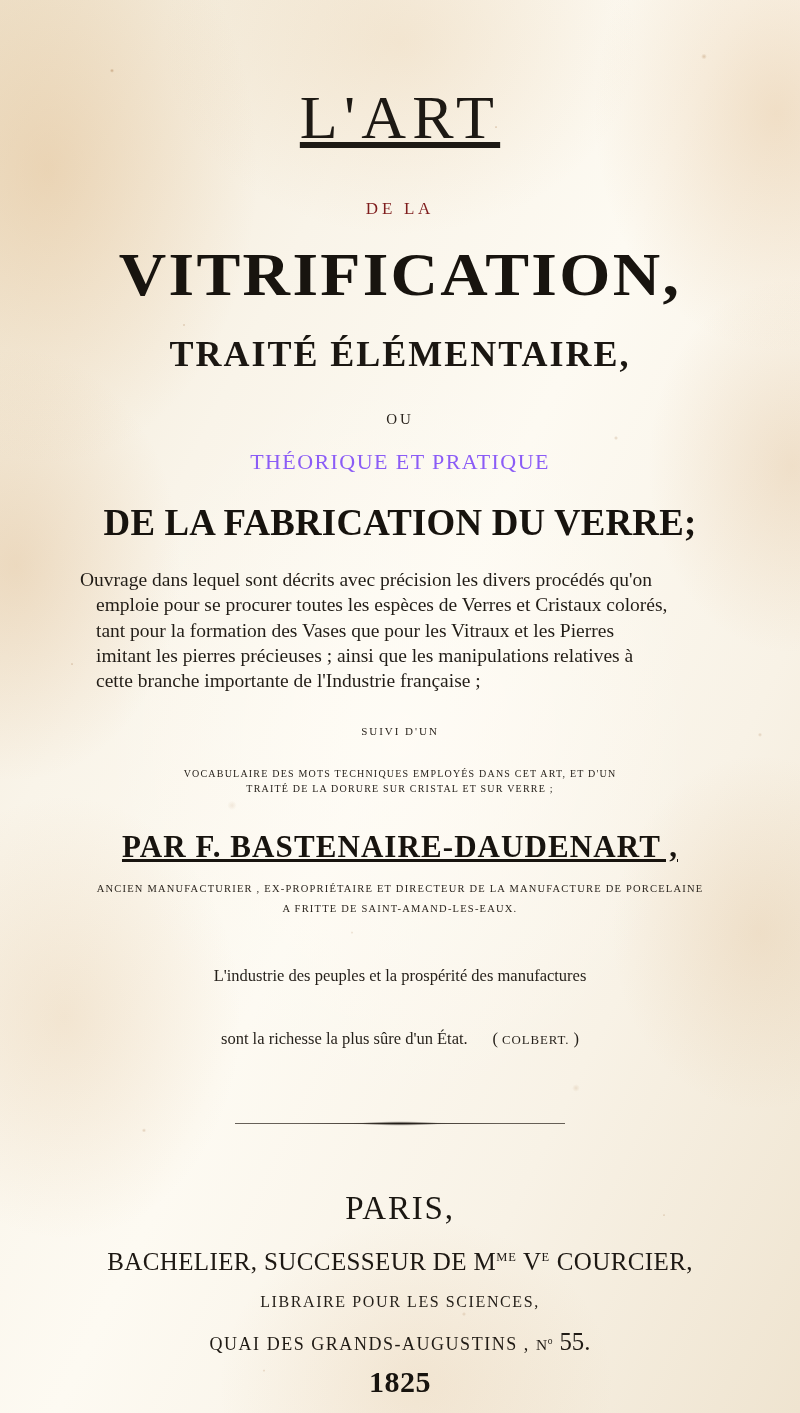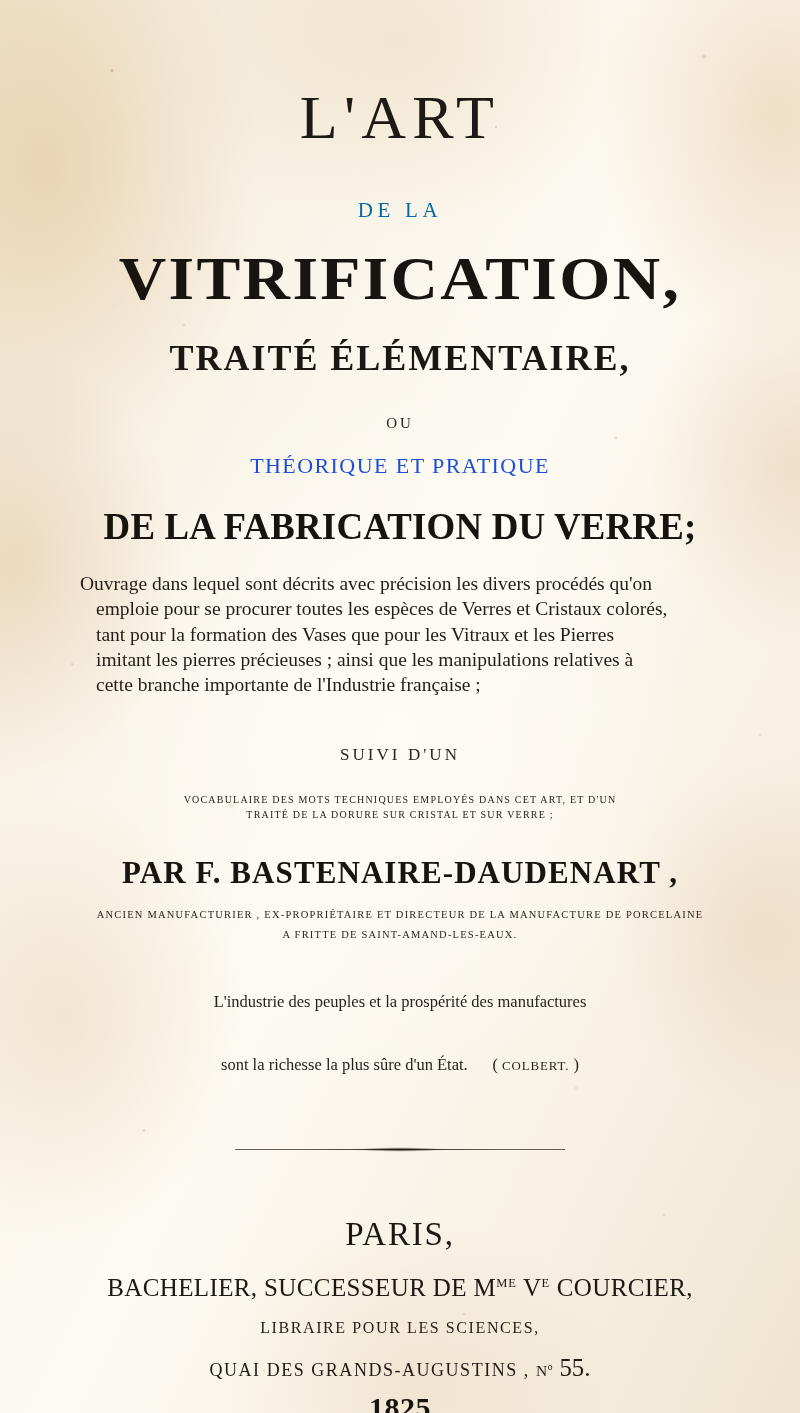--- a/index.html
+++ b/index.html
@@ -65,26 +65,27 @@
   }
   .line { line-height: 1; }
 
   
   .t-art {
     font-size: 62px;
     letter-spacing: .10em;
     font-weight: 400;
     margin-top: 86px;
     color: #1d1914;
+    text-decoration: underline;
   }
   .t-dela {
-    font-size: 21px;
+    font-size: 17px;
     letter-spacing: .22em;
     margin-top: 52px;
-    color: #0369a1;
+    color: #7f1d1d;
   }
   .t-vitrification {
     font-size: 62px;
     font-weight: 700;
     letter-spacing: .035em;
     margin-top: 26px;
     color: #18140f;
     transform: scaleX(1.06);
   }
   .t-ou {
@@ -97,21 +98,21 @@
     font-size: 36px;
     font-weight: 700;
     letter-spacing: .055em;
     margin-top: 31px;
     color: #1b1712;
   }
   .t-theorique {
     font-size: 22px;
     letter-spacing: .065em;
     margin-top: 24px;
-    color: #1d4ed8;
+    color: #8b5cf6;
   }
   .t-fabrication {
     font-size: 38px;
     font-weight: 700;
     letter-spacing: .005em;
     margin-top: 30px;
     color: #17130e;
     transform: scaleX(.97);
   }
 
@@ -123,40 +124,41 @@
     text-align: justify;
     text-align-last: left;
     color: #221d17;
     padding-left: 10px;
     text-indent: -10px;
   }
   .t-blurb .ln { display: block; white-space: nowrap; }
   .t-blurb .ln:not(:first-child) { padding-left: 16px; }
 
   .t-suivi {
-    font-size: 17px;
+    font-size: 11px;
     letter-spacing: .18em;
-    margin-top: 48px;
+    margin-top: 32px;
     color: #2b251e;
   }
   .t-voc {
     font-size: 10px;
     letter-spacing: .12em;
     margin-top: 29px;
     line-height: 1.55;
     color: #221d17;
   }
   .t-voc .ln { display: block; white-space: nowrap; }
 
   .t-author {
     font-size: 31px;
     font-weight: 700;
     letter-spacing: .035em;
     margin-top: 34px;
     color: #18140f;
+    text-decoration: underline;
   }
   .t-credentials {
     font-size: 10.5px;
     letter-spacing: .115em;
     margin-top: 17px;
     line-height: 1.9;
     color: #2c261f;
     text-align: center;
   }
   .t-credentials .ln { display: block; white-space: nowrap; }

